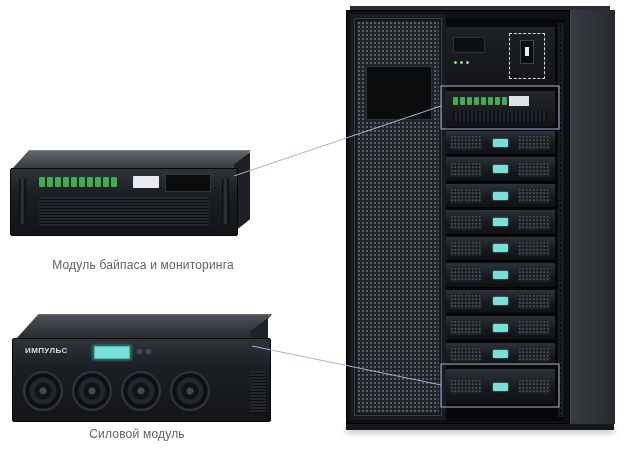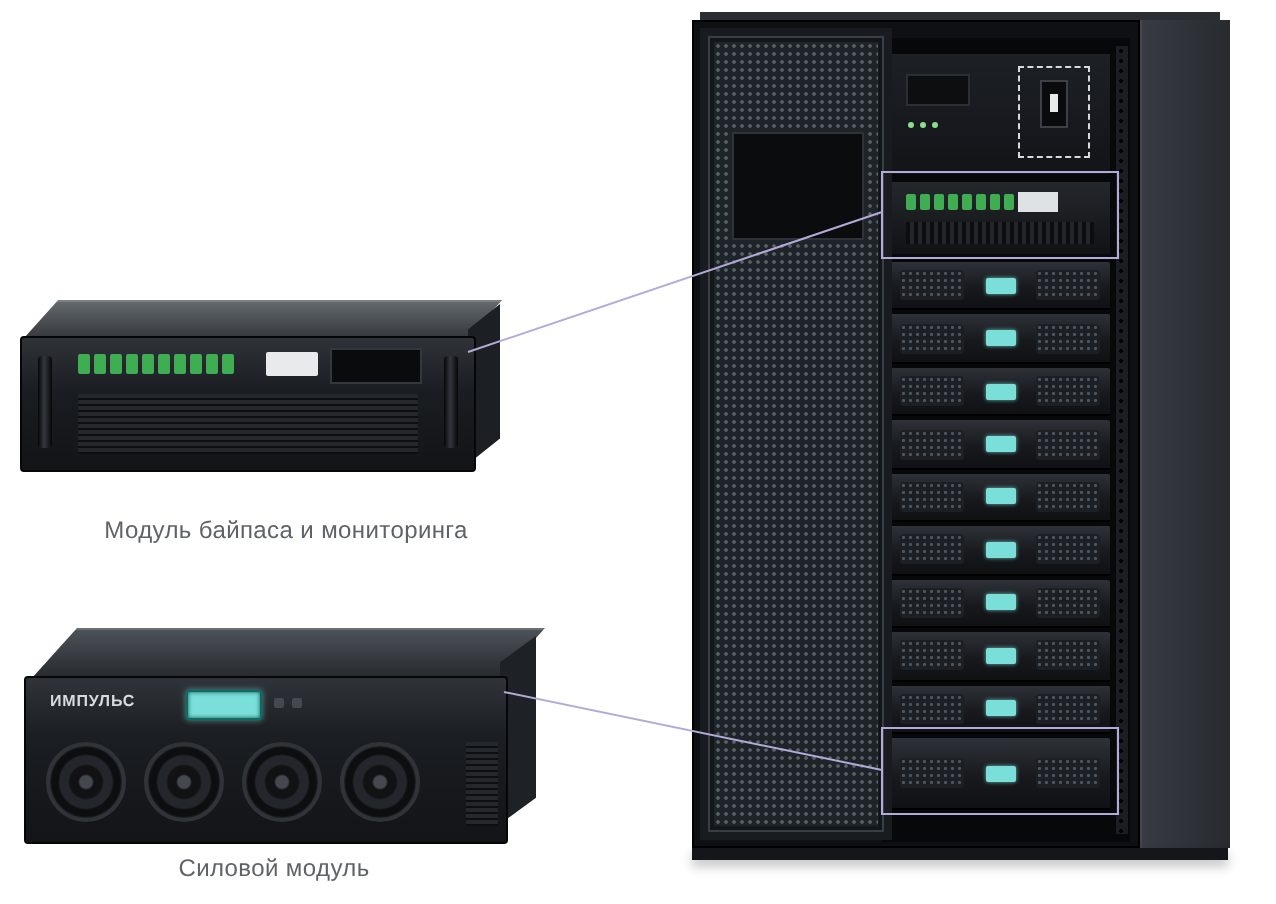--- a/index.html
+++ b/index.html
@@ -34,21 +34,21 @@
           background:repeating-linear-gradient(0deg,#0c0e10 0 1px,#24282d 1px 3px);}
 
   
   .power{left:12px;top:310px;width:268px;height:116px;}
   .p-top{left:4px;top:4px;width:234px;height:24px;
          background:linear-gradient(180deg,#4d5258,#26292e);
          transform:skewX(-42deg);transform-origin:0 100%;border-top:1px solid #6a6f75;}
   .p-side{left:238px;top:8px;width:18px;height:94px;background:#1e2125;
           clip-path:polygon(0 14%,100% 0,100% 86%,0 100%);}
   .p-front{left:0;top:28px;width:240px;height:82px;border:1px solid #050607;border-radius:2px;
-           background:linear-gradient(180deg,#30343a,#1b1e22 35%,#121417);}
+           background:linear-gradient(180deg,#30343a,#1b1e22 35%,#121417);padding-left:17px;}
   .p-brand{position:absolute;left:12px;top:7px;color:#d7dade;font-size:8px;font-weight:bold;letter-spacing:.4px;}
   .p-lcd{left:80px;top:6px;width:36px;height:13px;background:var(--lcd);border:1px solid #0d6b63;
          border-radius:1px;box-shadow:inset 0 0 2px #055550,0 0 3px rgba(122,223,216,.6);}
   .p-btns{left:124px;top:10px;display:flex;gap:4px;}
   .p-btns i{width:5px;height:5px;background:#44494f;border-radius:1px;}
   .p-fanrow{left:10px;top:28px;width:204px;height:48px;display:flex;gap:9px;align-items:center;}
   .p-fan{width:40px;height:40px;border-radius:50%;border:2px solid #303439;box-sizing:border-box;
          background:radial-gradient(circle at 50% 50%,#45494f 0 3px,#101214 4px 8px,#23262b 9px 13px,#0c0e10 14px 17px,#202428 18px);}
   .p-vent{right:4px;top:32px;width:16px;height:42px;
           background:repeating-linear-gradient(0deg,#0c0e10 0 1px,#24282d 1px 3px);}

